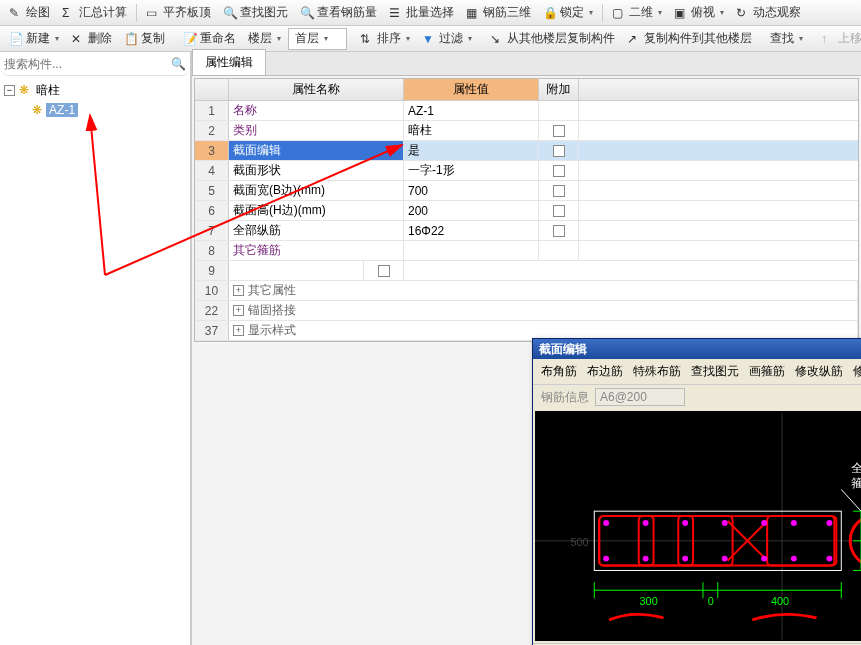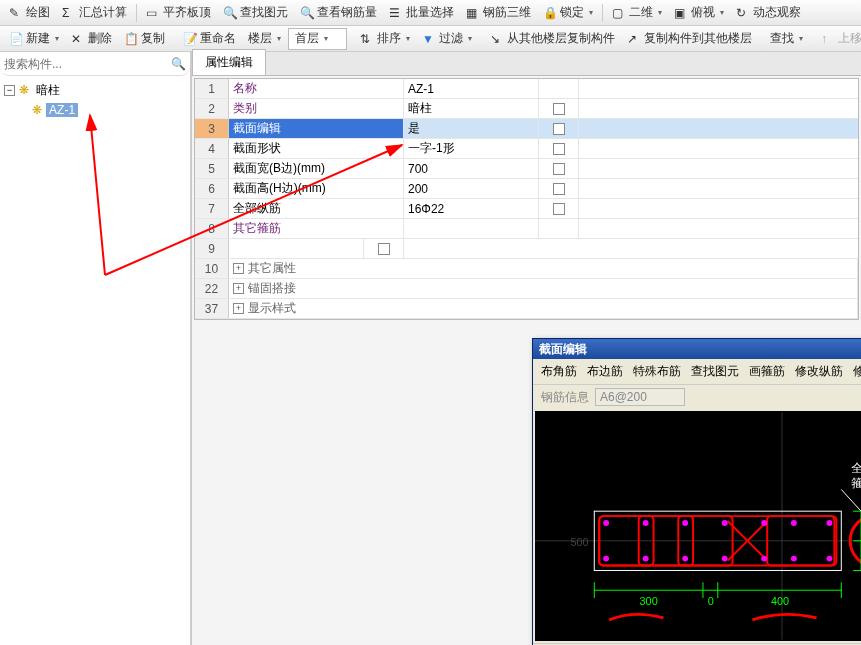--- a/index.html
+++ b/index.html
@@ -188,20 +188,26 @@
       </div>
     </div>
   </div>
 
   <div class="right-panel">
     <div class="tab-strip">
       <div class="tab">属性编辑</div>
     </div>
 
     <div class="prop-grid">
+      <div class="grid-head">
+        <div class="cell col-num"></div>
+        <div class="cell col-name">属性名称</div>
+        <div class="cell col-val">属性值</div>
+        <div class="cell col-extra">附加</div>
+      </div>
       <div id="grid-body">
           <div class="grid-row">
             <div class="c col-num">1</div>
             <div class="c col-name link">名称</div>
             <div class="c col-val">AZ-1</div>
             <div class="c col-extra"></div>
           </div>
           <div class="grid-row">
             <div class="c col-num">2</div>
             <div class="c col-name link">类别</div>

